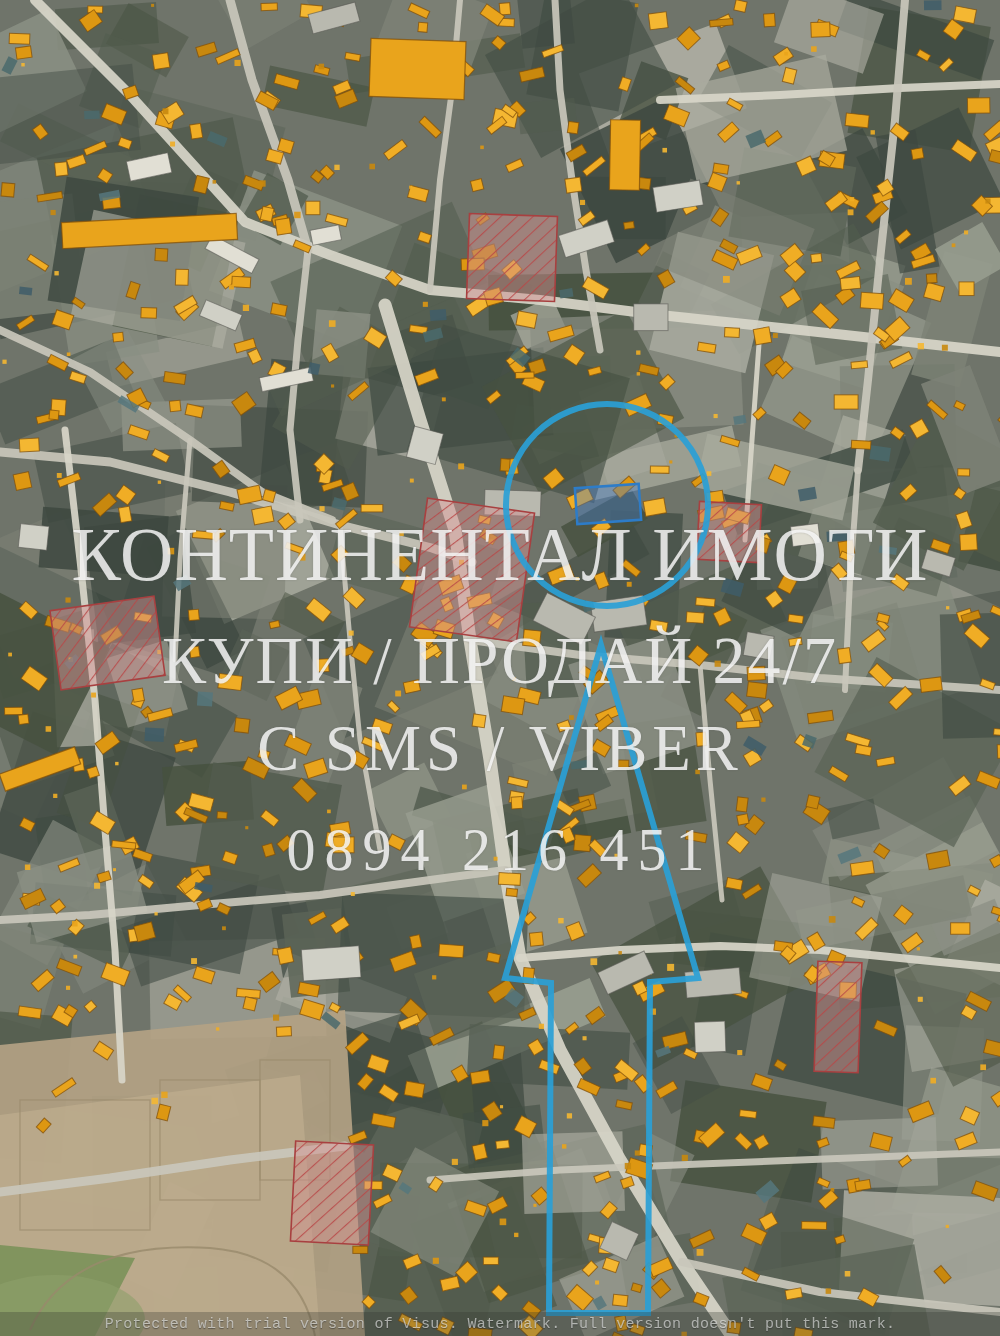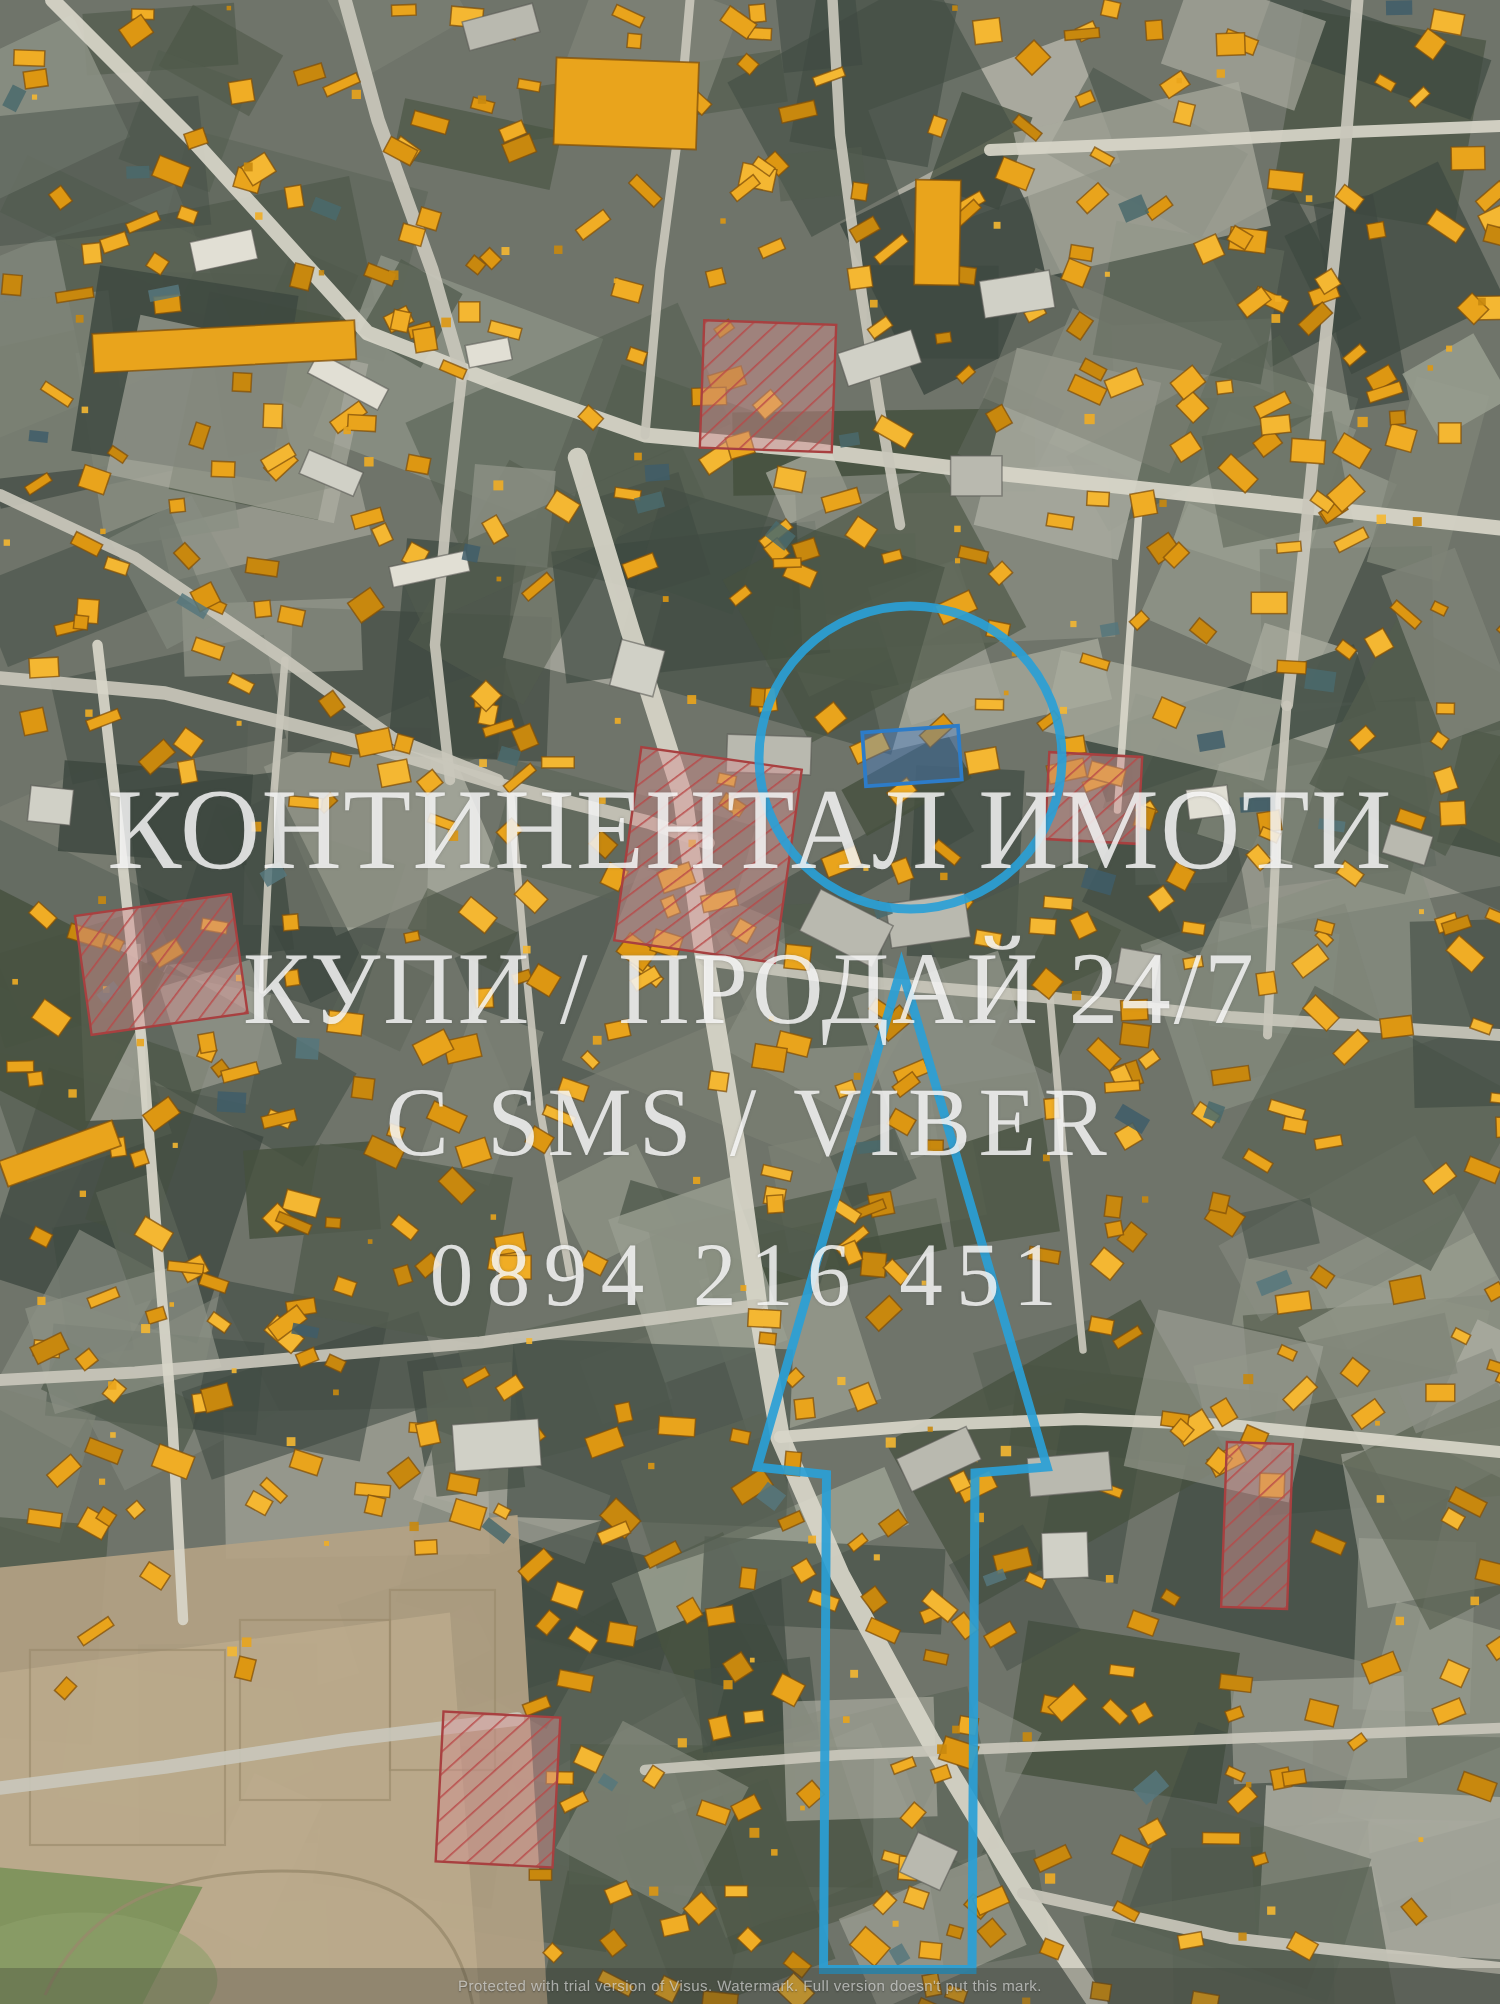--- a/index.html
+++ b/index.html
@@ -20,22 +20,22 @@
   #ov-title   {top:512px;font-size:74px;letter-spacing:1px;transform:scaleY(1.04);}
   #ov-subtitle{top:622px;font-size:66px;letter-spacing:2px;transform:scaleY(1.04);}
   #ov-contact {top:712px;font-size:63px;letter-spacing:5px;transform:scaleY(1.04);}
   #ov-phone   {top:816px;font-size:58px;letter-spacing:9px;transform:scaleY(1.04);}
   #watermark-bar{
     position:absolute;left:0;right:0;bottom:0;height:24px;
     background:rgba(50,52,48,0.30);
     display:flex;align-items:center;justify-content:center;
   }
   #watermark-text{
-    font-family:Liberation Sans, sans-serif;
-    font-size:10px;color:rgba(235,238,235,0.62);
+    font-family:Liberation Mono, monospace;
+    font-size:15px;color:rgba(235,238,235,0.62);
     letter-spacing:0.3px;white-space:nowrap;
     text-shadow:0 1px 1px rgba(40,40,40,0.5);
   }
 </style>
 </head>
 <body>
 
 <div id="stage">
 
   <svg id="map-svg" viewBox="0 0 1000 1336">

